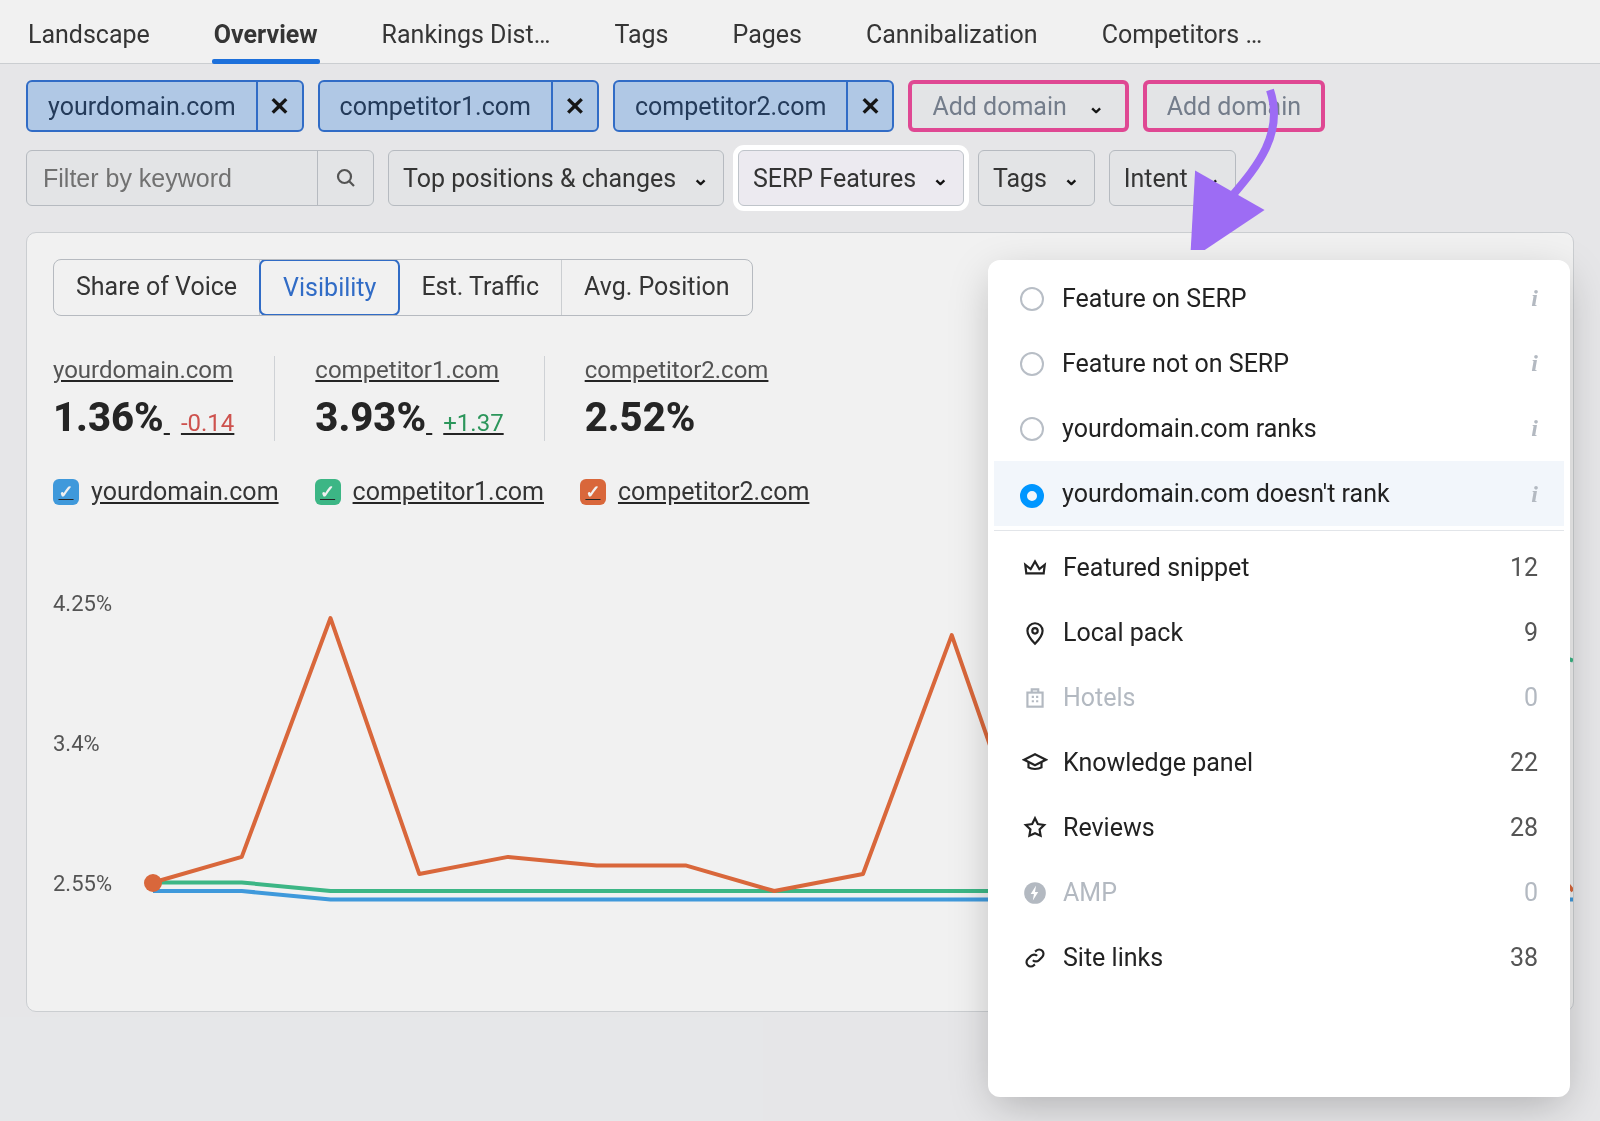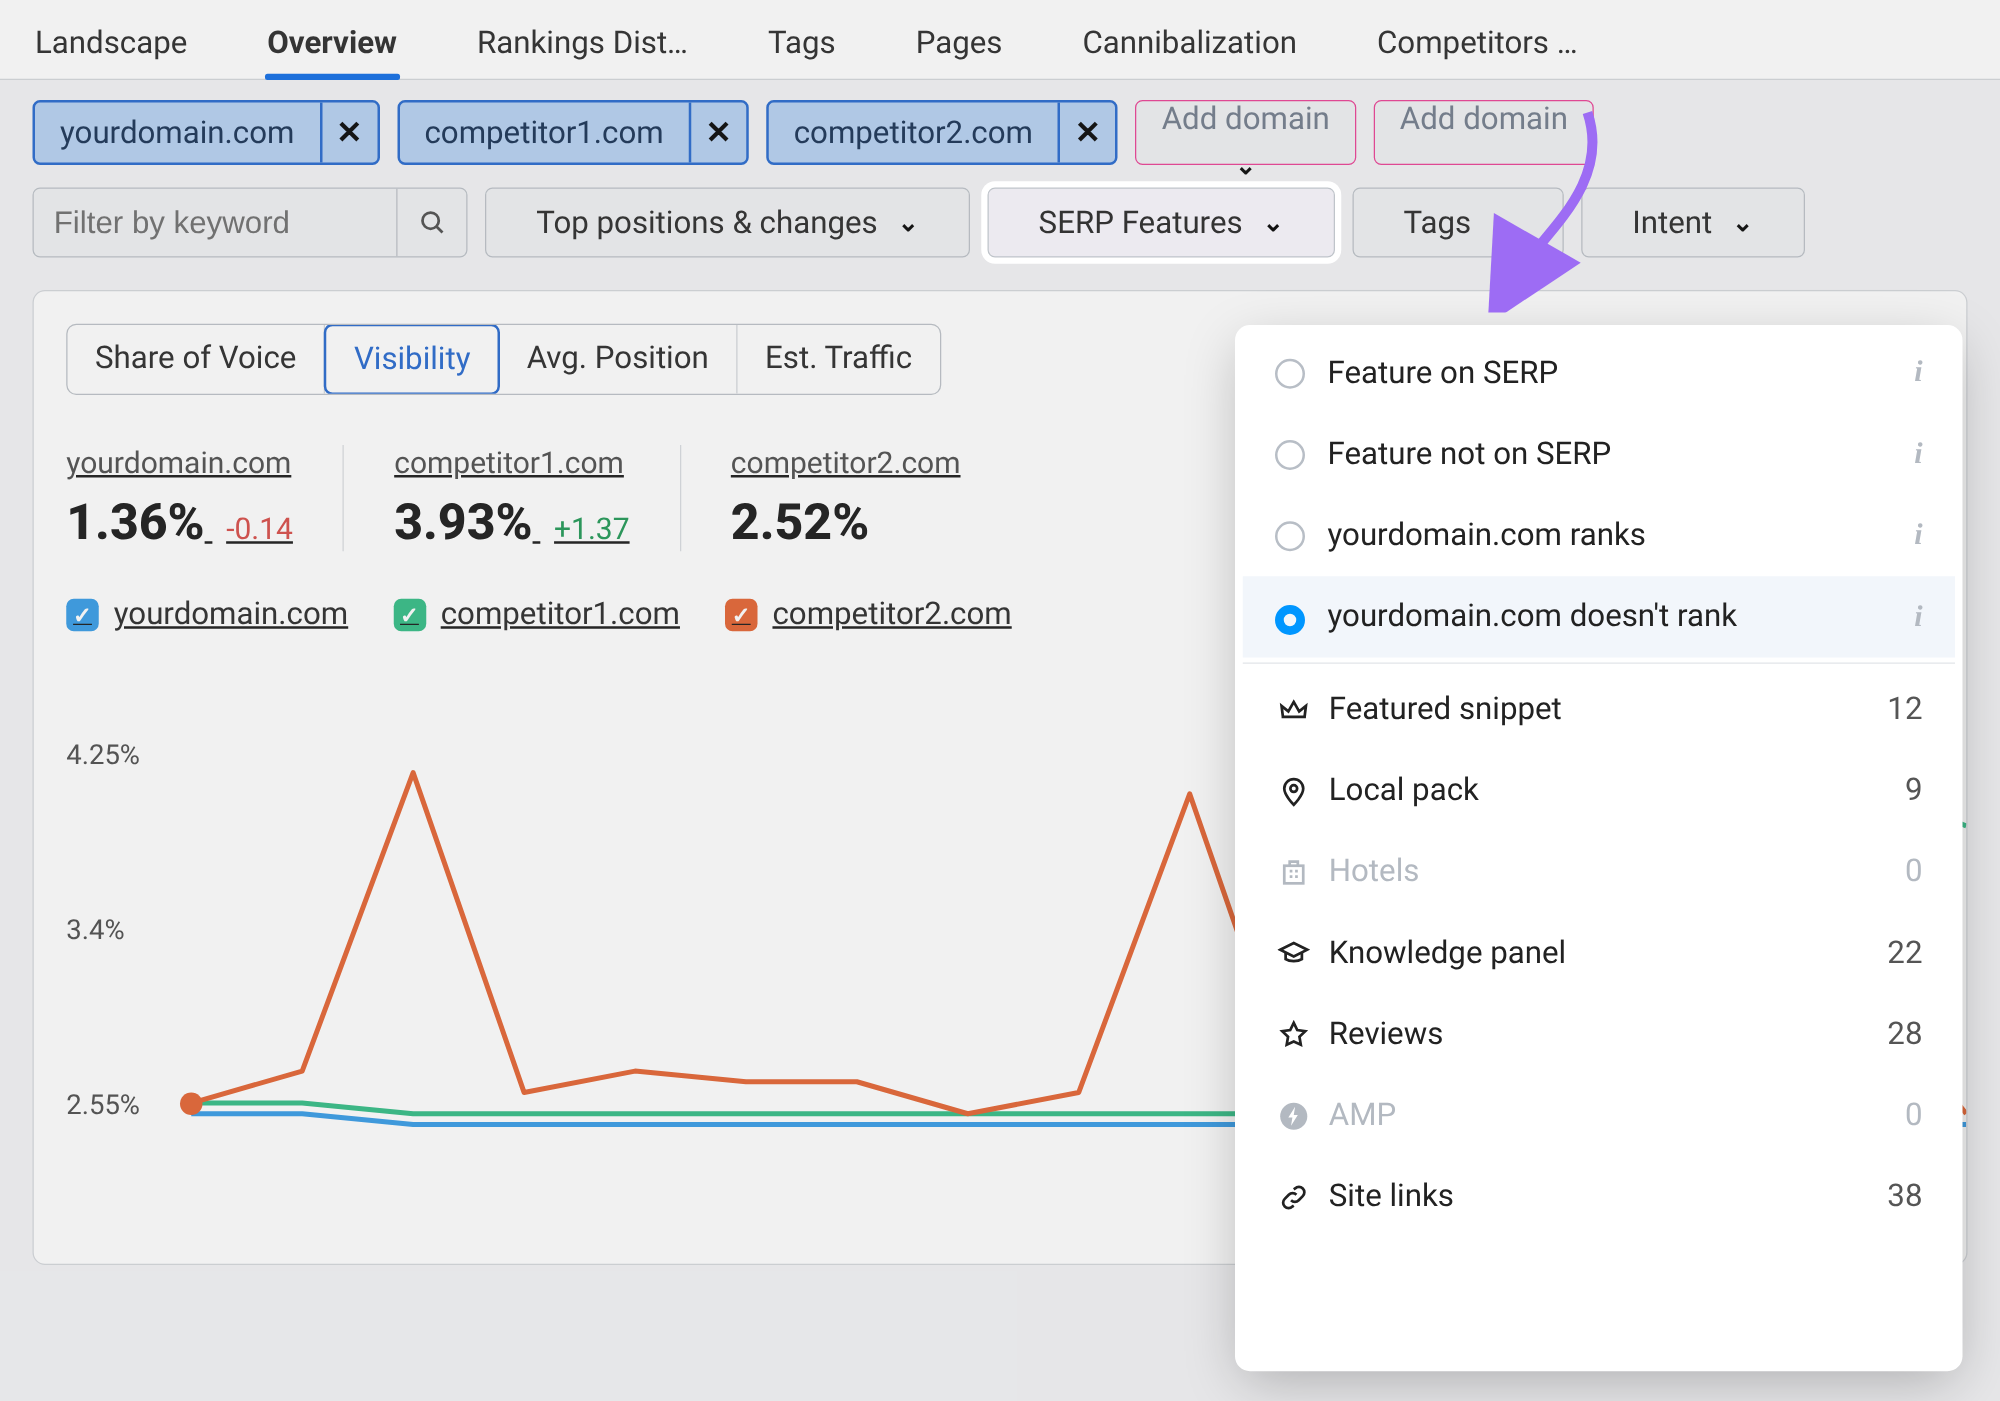--- a/index.html
+++ b/index.html
@@ -58,28 +58,27 @@
   .chip span.lbl { padding:0 20px; color:#213a5c; }
   .chip .x {
     border-left:2px solid #2f6fd1;
     width:46px;height:100%;
     display:flex;align-items:center;justify-content:center;
     font-weight:700; color:#111;
     cursor:pointer;
   }
   .ghost {
     display:flex;align-items:center;
-    border:1px solid #ec4899;
+    border:4px solid #ec4899;
     border-radius:6px;
     height:52px;
     padding:0 20px;
-    gap:10px;
+    gap:21px;
     color:#788291;
     background:#f0f1f3;
-    flex-direction:column;
   }
 
   .filter-input {
     display:flex;align-items:center;
     border:1px solid #bfc4ca;
     border-radius:6px;
     height:56px;
     background:#f0f1f3;
   }
   .filter-input input{
@@ -90,21 +89,21 @@
     border-left:1px solid #bfc4ca;
     width:56px;height:100%;
     display:flex;align-items:center;justify-content:center;
     color:#555;
   }
   .dd {
     display:flex;align-items:center;
     border:1px solid #bfc4ca;
     border-radius:6px;
     height:56px;
-    padding:0 40px;
+    padding:0 14px;
     gap:16px;
     color:#333;
     background:#f0f1f3;
     cursor:pointer;
   }
   .dd.highlight{
     background:#eceaf0;
     box-shadow: 0 0 0 5px #fff;
     position:relative;
     z-index:5;
@@ -272,22 +271,22 @@
   <div class="dd">
     <span>Intent</span>
     <span class="chev">⌄</span>
   </div>
 </div>
 
 <div class="card">
   <div class="segmented">
     <div class="seg">Share of Voice</div>
     <div class="seg active">Visibility</div>
+    <div class="seg">Est. Traffic</div>
     <div class="seg">Avg. Position</div>
-    <div class="seg">Est. Traffic</div>
   </div>
 
   <div class="metrics">
     <div class="metric">
       <div class="dom">yourdomain.com</div>
       <span class="val">1.36%</span>
       <span class="delta neg">-0.14</span>
     </div>
     <div class="metric">
       <div class="dom">competitor1.com</div>

